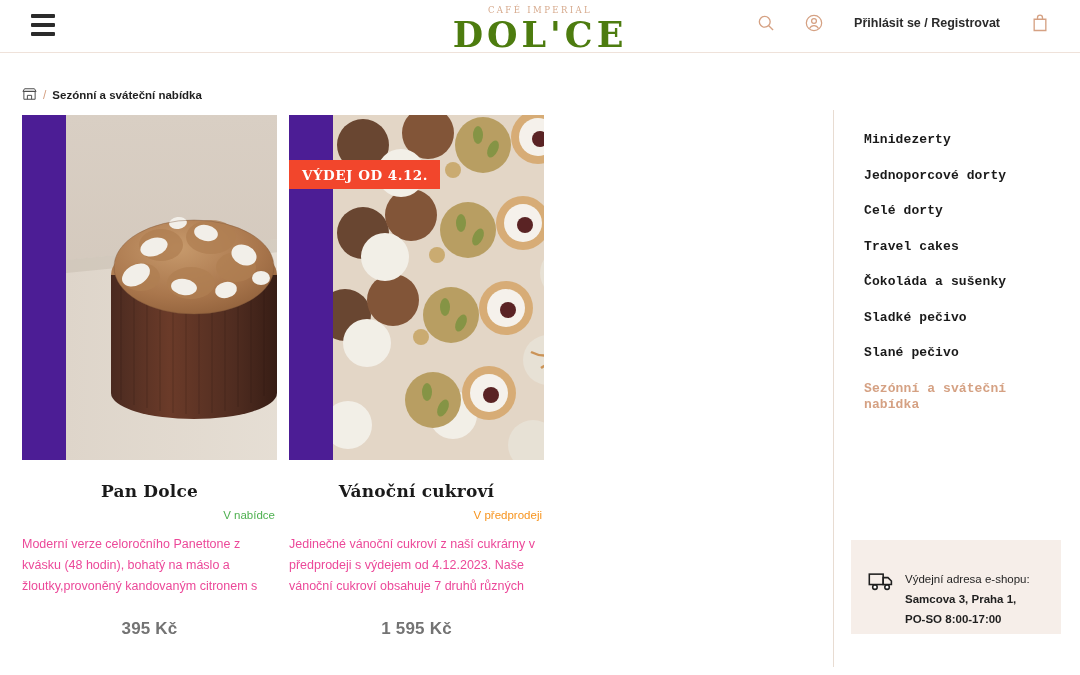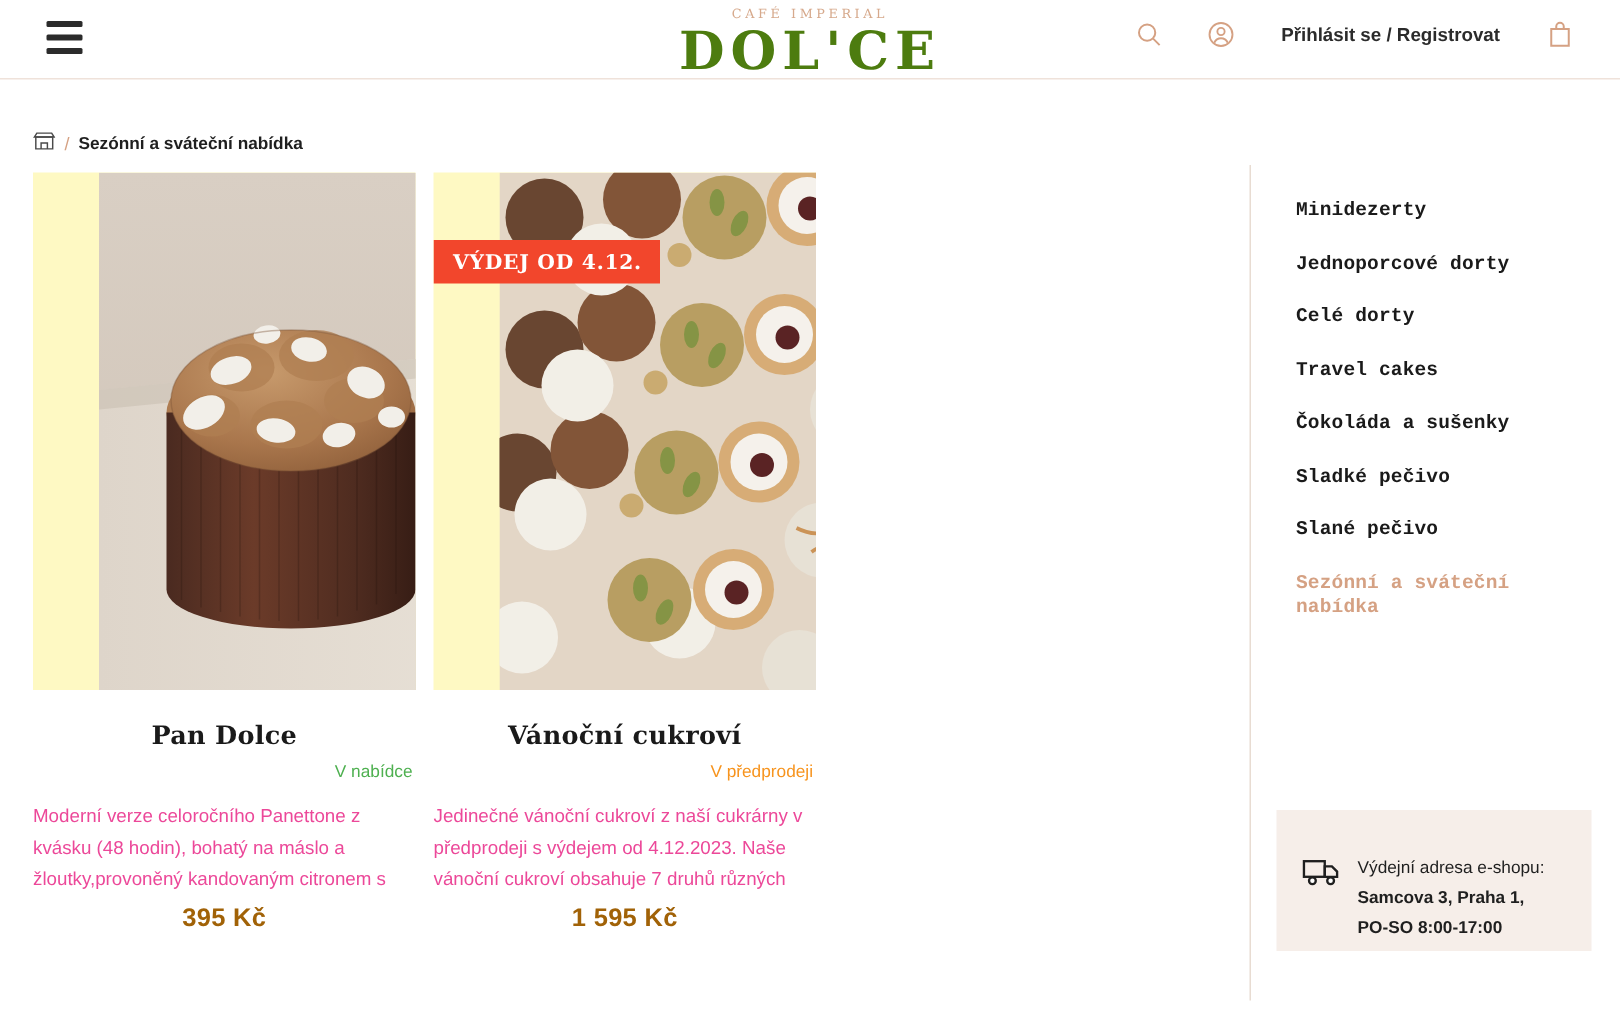--- a/index.html
+++ b/index.html
@@ -95,21 +95,21 @@
     left: 22px; top: 5px;
     width: 790px;
     display: flex;
     gap: 12px;
   }
   .card { width: 255px; cursor: pointer; }
   .card-img {
     position: relative;
     width: 255px; height: 345px;
     overflow: hidden;
-    background: #fef9c3;
+    background: #4c1d95;
     padding-left: 44px;
   }
   .badge {
     position: absolute;
     left: 0; top: 45px;
     background: #f2462c;
     color: #ffffff;
     font-family: "DejaVu Serif", serif;
     font-weight: 700;
     font-size: 13.5px;
@@ -138,23 +138,23 @@
     font-size: 12.5px;
     line-height: 21px;
     color: #ec4899;
     margin-top: 13px;
     max-height: 66px;
     overflow: hidden;
   }
   .card-price {
     font-size: 17px;
     font-weight: 700;
-    color: #a16207;
+    color: #737373;
     text-align: center;
-    margin-top: 5px;
+    margin-top: 22px;
     letter-spacing: .2px;
   }
 
   
   .vdivider {
     position: absolute;
     left: 833px; top: 0px;
     width: 1px; height: 557px;
     background: #e8dcd2;
   }

